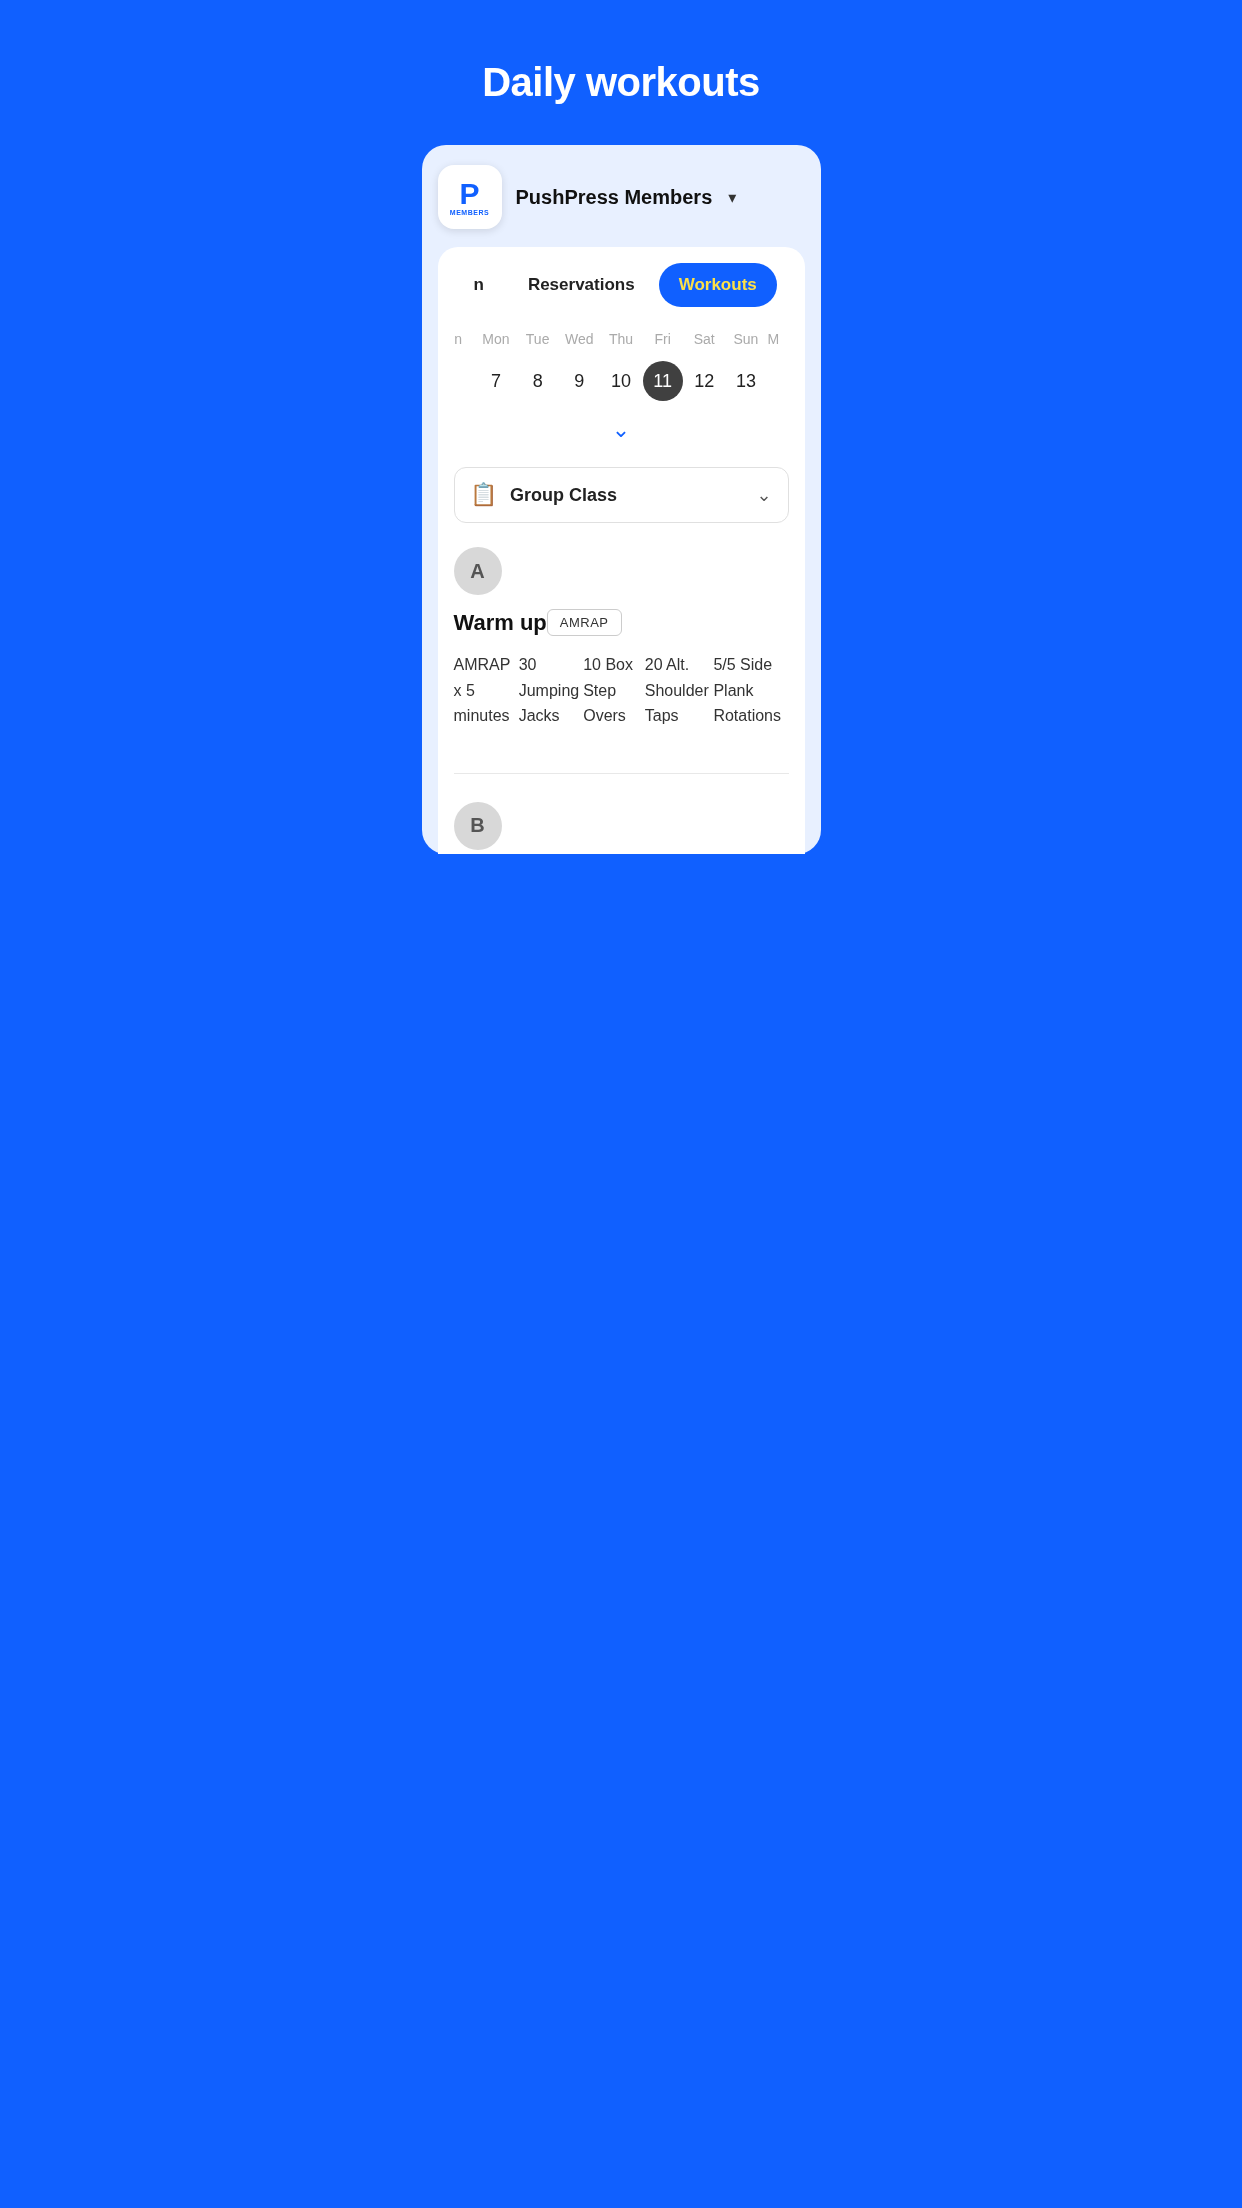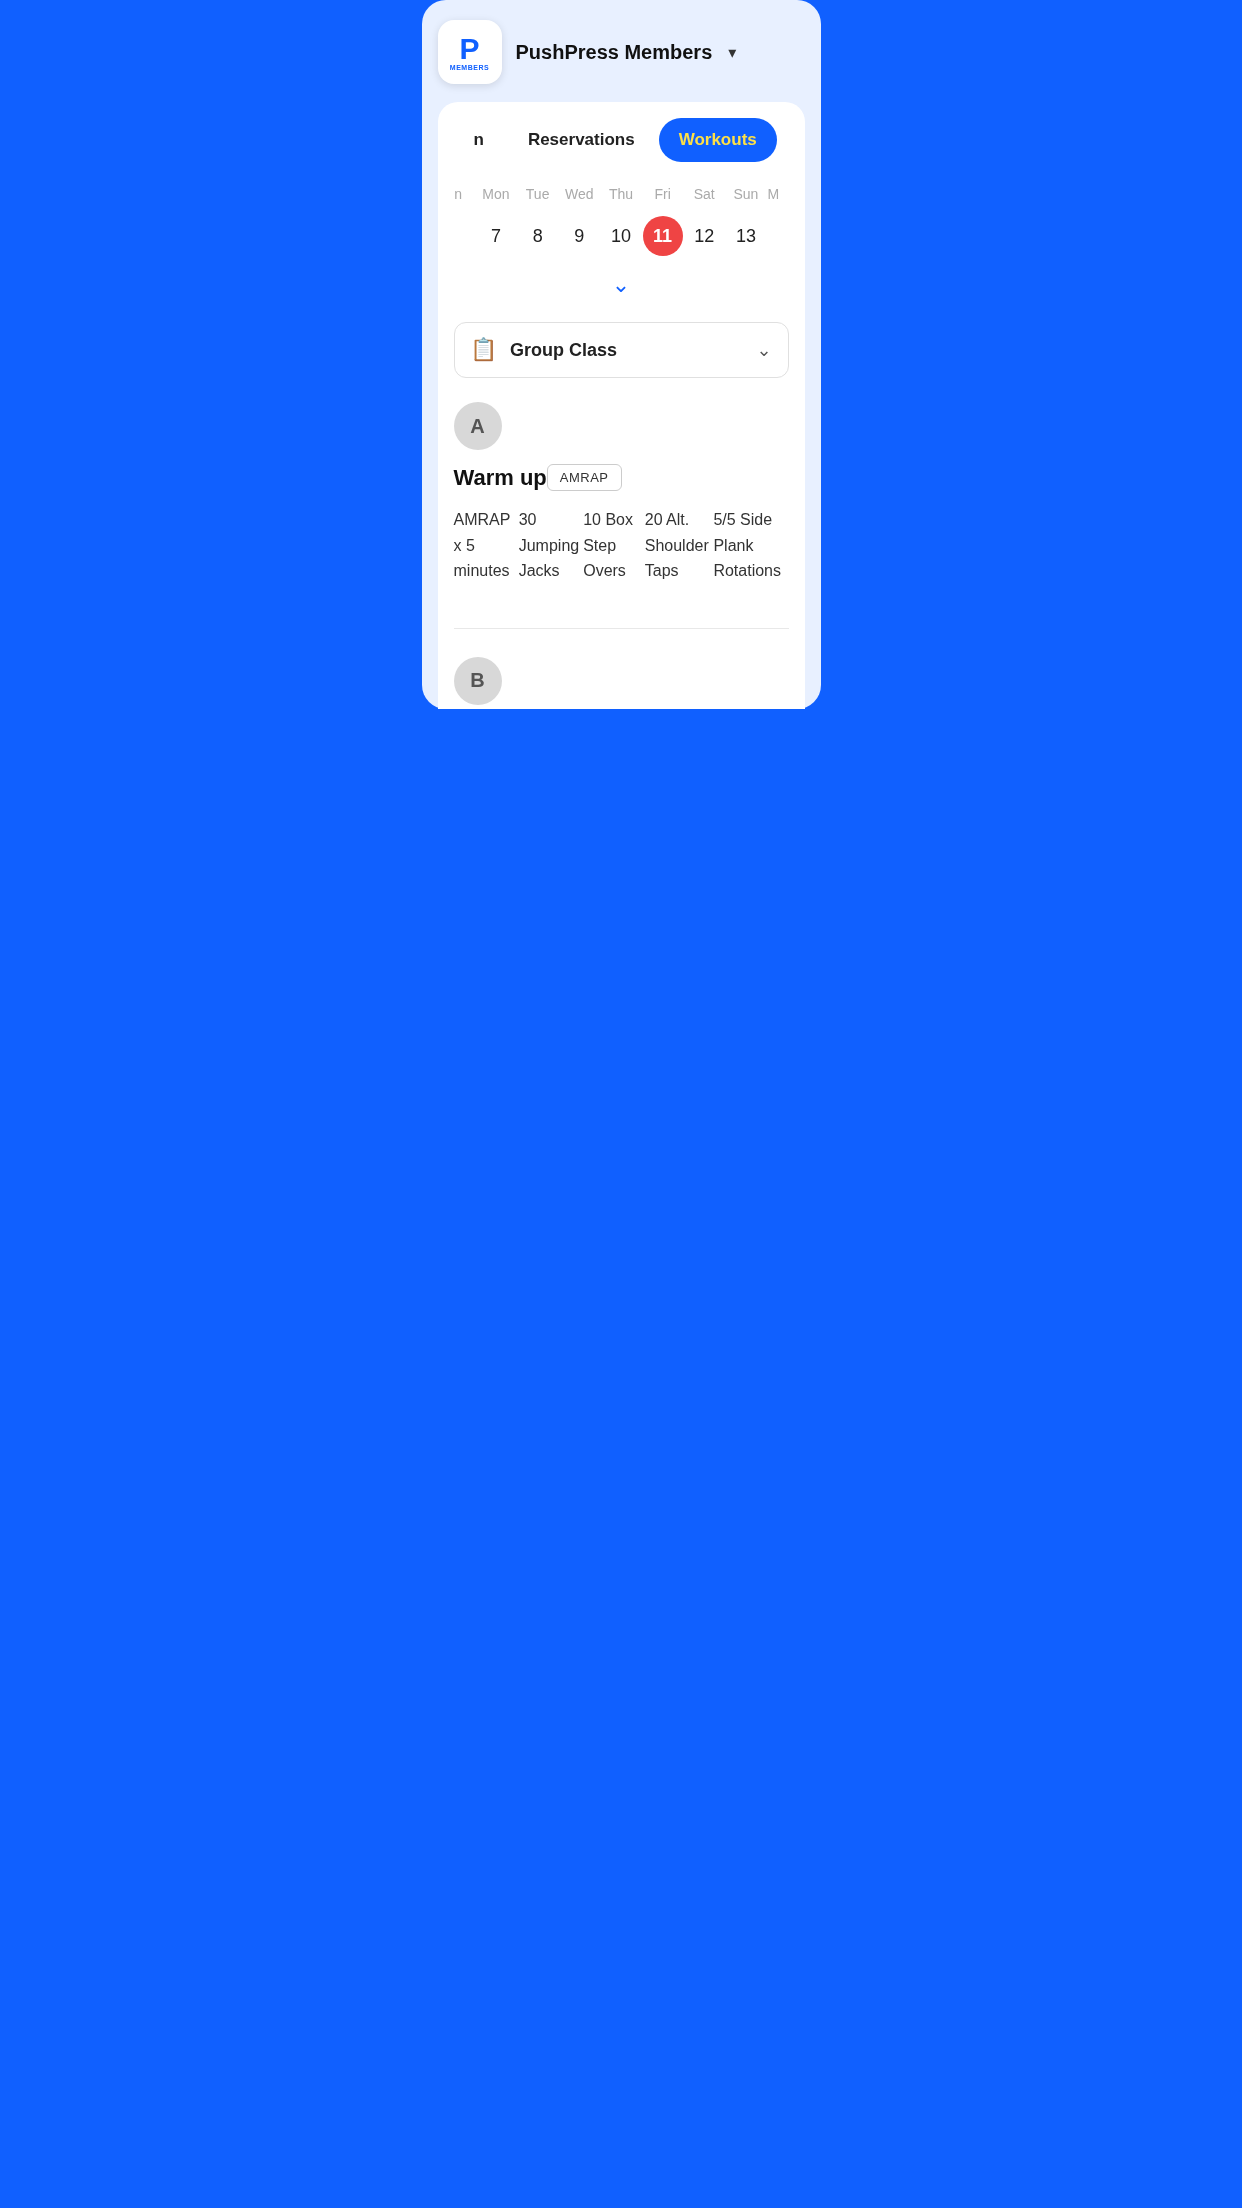--- a/index.html
+++ b/index.html
@@ -170,23 +170,23 @@
       align-items: center;
       justify-content: center;
       font-size: 18px;
       font-weight: 500;
       color: #222;
       border-radius: 50%;
       cursor: pointer;
     }
 
     .date-item.today {
-      background: #ef4444;
+      background: #404040;
       color: #fff;
-      font-weight: 700;
+      font-weight: 400;
     }
 
     .date-item.partial {
       width: 20px;
       justify-content: flex-start;
       font-size: 16px;
     }
 
     .expand-btn {
       display: flex;
@@ -300,20 +300,21 @@
     .bottom-avatar-row {
       display: flex;
       align-items: center;
       padding: 10px 0 4px 0;
     }
   </style>
 </head>
 <body>
 
 <div class="page-wrapper">
+  <h1 class="page-title">Daily workouts</h1>
 
   <div class="card-outer">
 
     <div class="gym-header">
       <div class="gym-logo">
         <span class="logo-p">P</span>
         <span class="logo-members">MEMBERS</span>
       </div>
       <div class="gym-name-wrapper">
         <span class="gym-name">PushPress Members</span>

